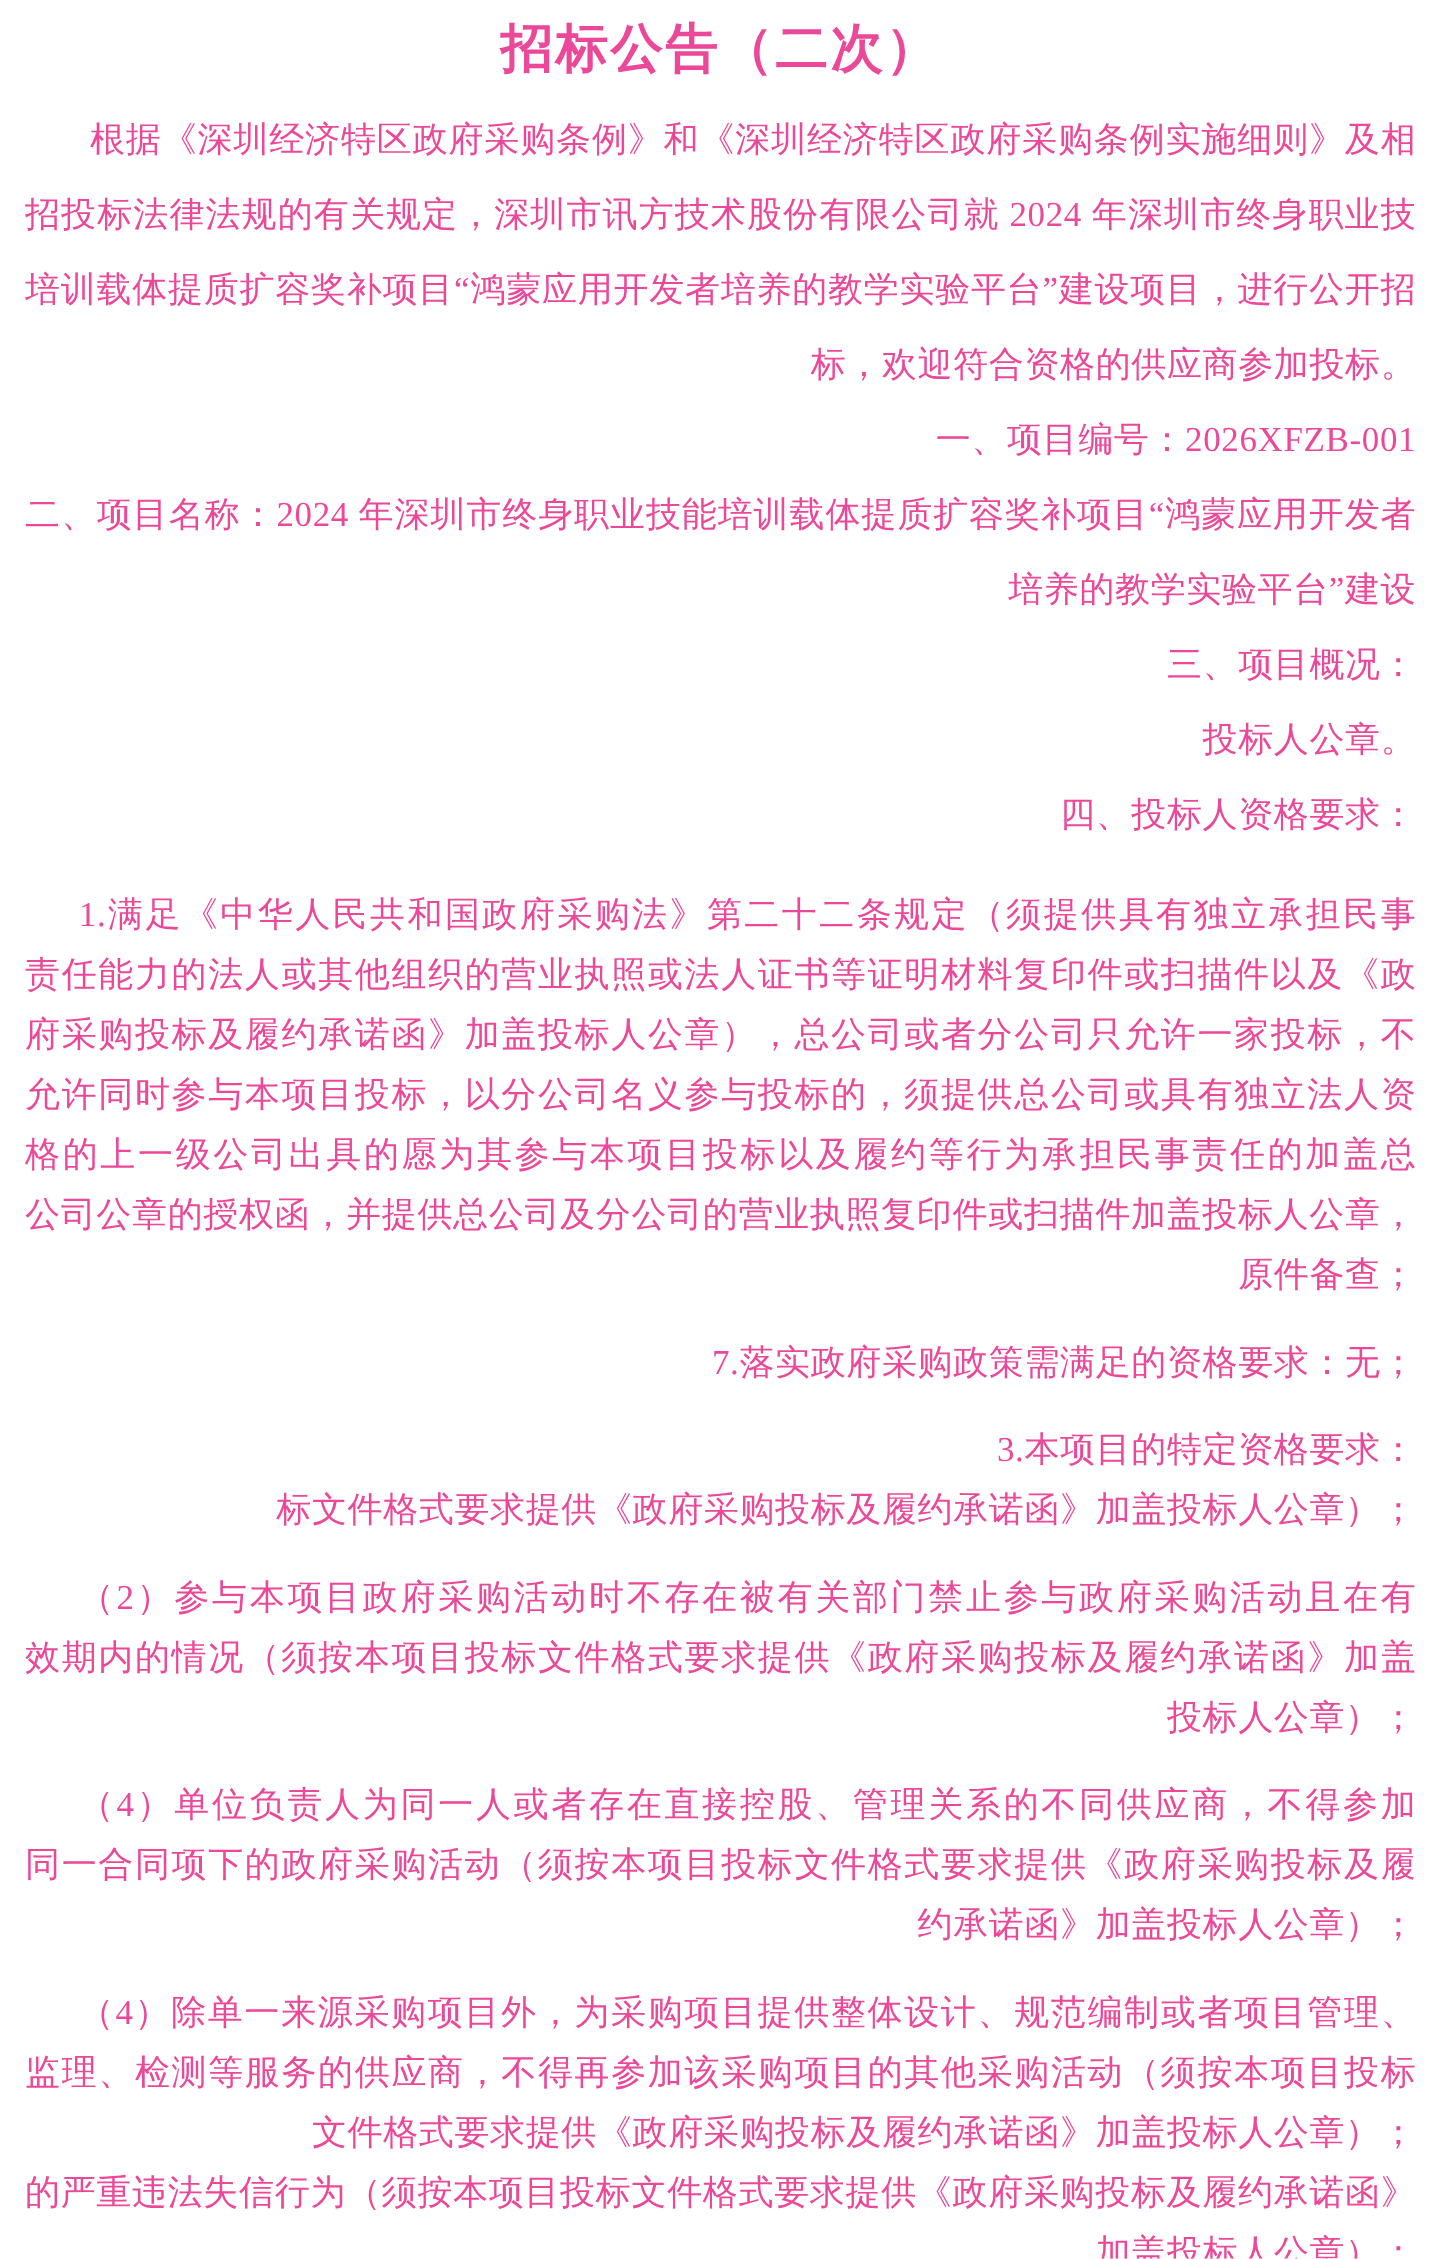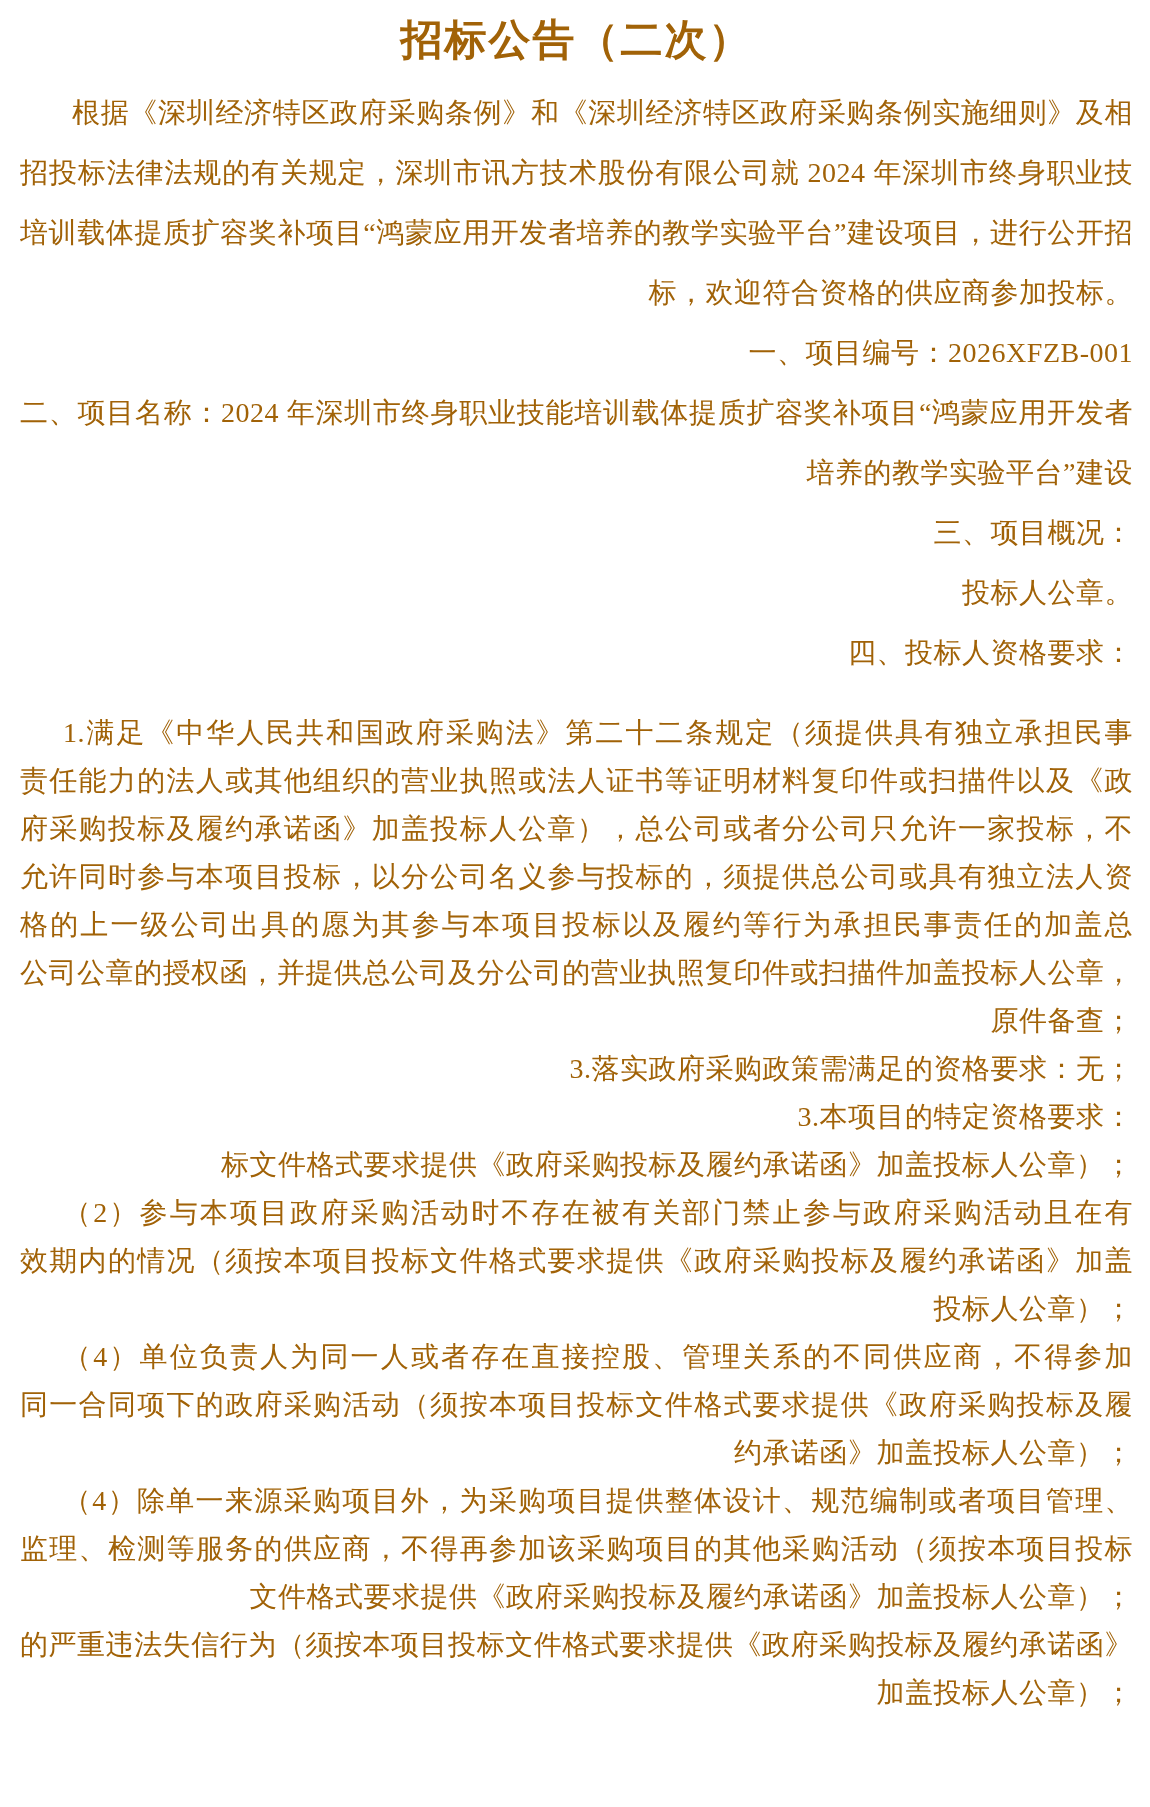--- a/index.html
+++ b/index.html
@@ -6,21 +6,21 @@
   .page {
     position: relative;
     width: 1150px;
     height: 1807px;
     box-sizing: border-box;
     padding: 8px 17px 0 20px;
     background: #ffffff;
     overflow: hidden;
     font-family: "Liberation Serif", "DejaVu Serif", serif;
     font-size: 28px;
-    color: #a16207;
+    color: #ec4899;
   }
   .doc-title {
     margin: 0;
     height: 75px;
     line-height: 64px;
     text-align: center;
     font-size: 42px;
     font-weight: 700;
     letter-spacing: 2px;
   }
@@ -28,21 +28,21 @@
   .sec-b { margin-top: 26px; }
   .sec-a .ln { height: 60px; line-height: 60px; }
   .sec-b .ln { height: 48px; line-height: 48px; }
   .ln {
     overflow: hidden;
     text-align: right;
     letter-spacing: 0.5px;
   }
   .ln.just { text-align: justify; text-align-last: justify; }
   .ln.ind  { text-indent: 52px; }
-  .ln.ind2 { text-indent: 43px; }
+  .ln.ind2 { text-indent: 43px; margin-top: 22px; }
 </style>
 </head>
 <body>
 
 <div class="page">
 
   <h1 class="doc-title">招标公告（二次）</h1>
 
   <div class="sec sec-a">
     <div class="ln ind just">根据《深圳经济特区政府采购条例》和《深圳经济特区政府采购条例实施细则》及相关</div>
@@ -58,21 +58,21 @@
   </div>
 
   <div class="sec sec-b">
     <div class="ln ind2 just">1.满足《中华人民共和国政府采购法》第二十二条规定（须提供具有独立承担民事</div>
     <div class="ln just">责任能力的法人或其他组织的营业执照或法人证书等证明材料复印件或扫描件以及《政</div>
     <div class="ln just">府采购投标及履约承诺函》加盖投标人公章），总公司或者分公司只允许一家投标，不</div>
     <div class="ln just">允许同时参与本项目投标，以分公司名义参与投标的，须提供总公司或具有独立法人资</div>
     <div class="ln just">格的上一级公司出具的愿为其参与本项目投标以及履约等行为承担民事责任的加盖总</div>
     <div class="ln just">公司公章的授权函，并提供总公司及分公司的营业执照复印件或扫描件加盖投标人公章，</div>
     <div class="ln">原件备查；</div>
-    <div class="ln ind2">3.落实政府采购政策需满足的资格要求：无；</div>
+    <div class="ln ind2">7.落实政府采购政策需满足的资格要求：无；</div>
     <div class="ln ind2">3.本项目的特定资格要求：</div>
     <div class="ln">标文件格式要求提供《政府采购投标及履约承诺函》加盖投标人公章）；</div>
     <div class="ln ind2 just">（2）参与本项目政府采购活动时不存在被有关部门禁止参与政府采购活动且在有</div>
     <div class="ln just">效期内的情况（须按本项目投标文件格式要求提供《政府采购投标及履约承诺函》加盖</div>
     <div class="ln">投标人公章）；</div>
     <div class="ln ind2 just">（4）单位负责人为同一人或者存在直接控股、管理关系的不同供应商，不得参加</div>
     <div class="ln just">同一合同项下的政府采购活动（须按本项目投标文件格式要求提供《政府采购投标及履</div>
     <div class="ln">约承诺函》加盖投标人公章）；</div>
     <div class="ln ind2 just">（4）除单一来源采购项目外，为采购项目提供整体设计、规范编制或者项目管理、</div>
     <div class="ln just">监理、检测等服务的供应商，不得再参加该采购项目的其他采购活动（须按本项目投标</div>

